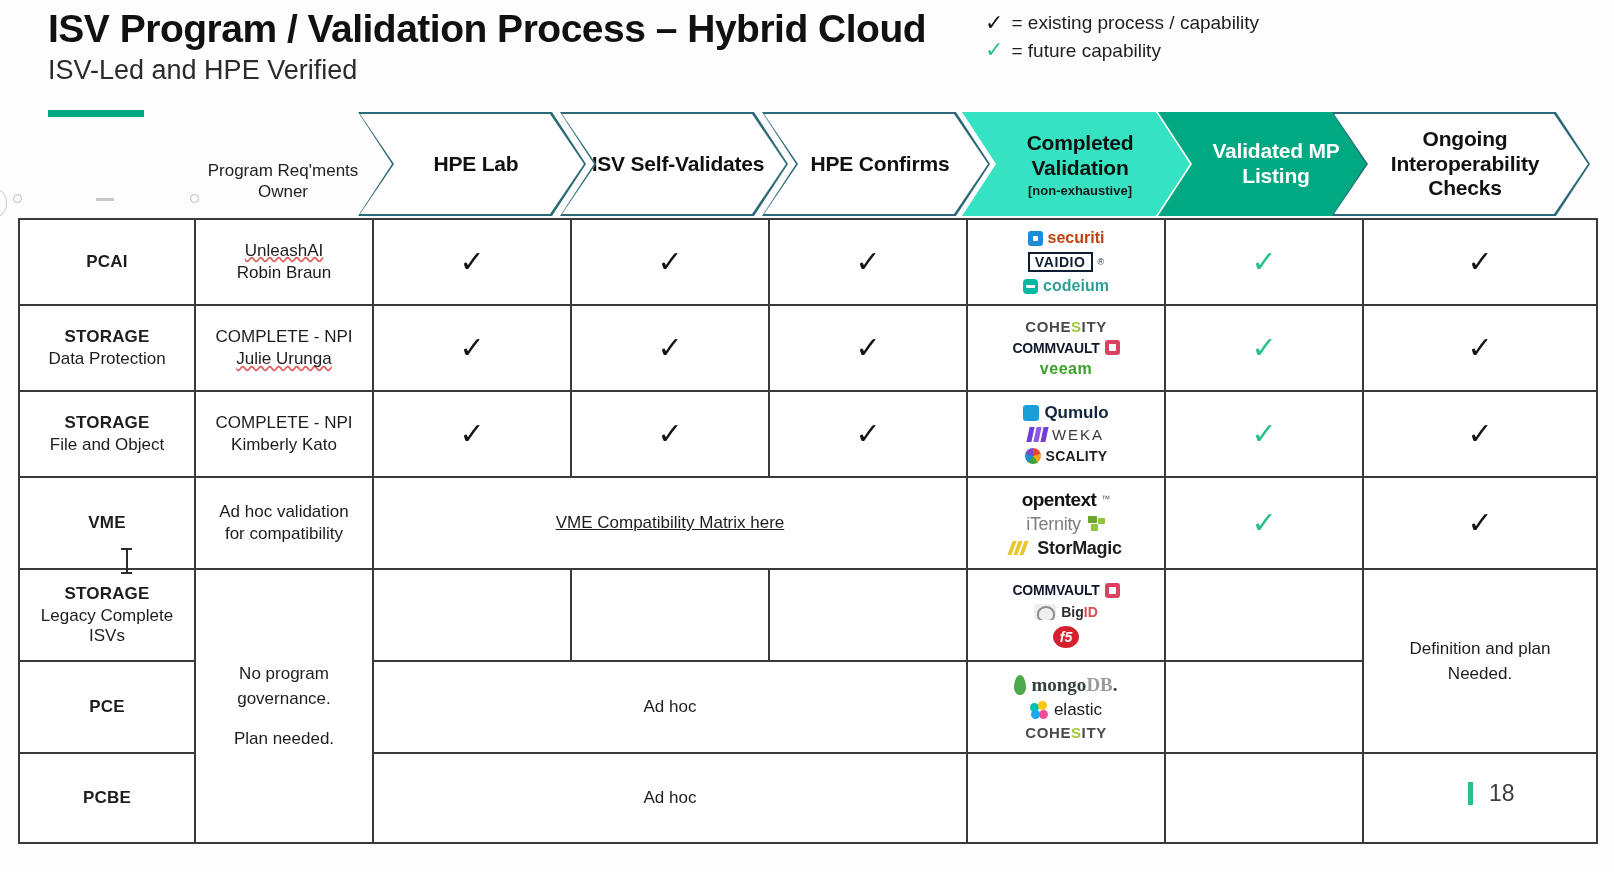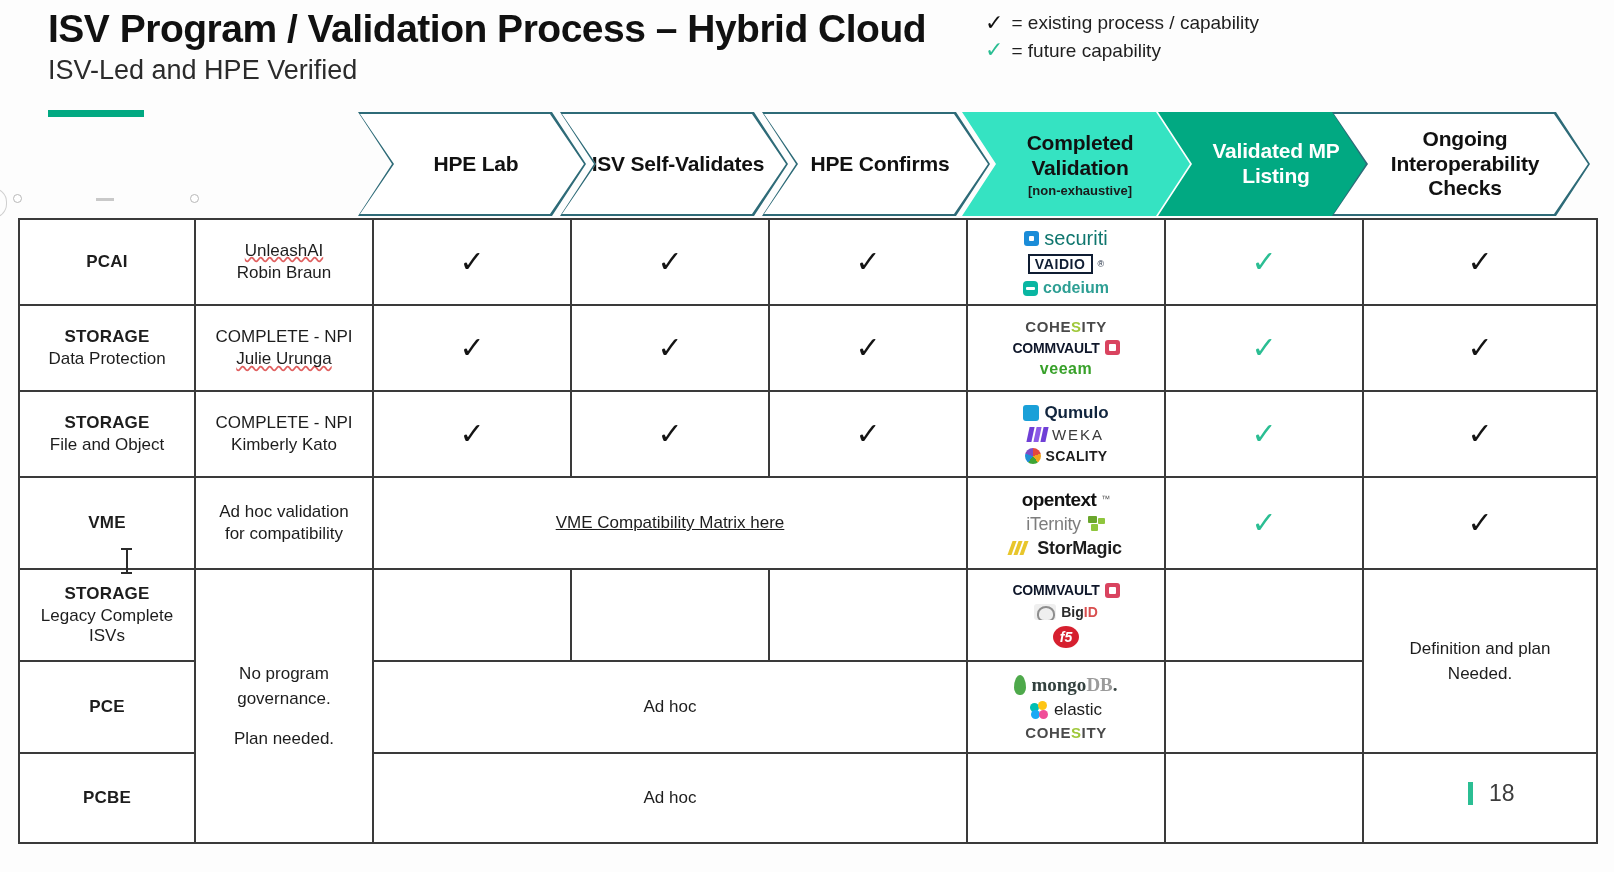--- a/index.html
+++ b/index.html
@@ -138,21 +138,21 @@
     display: flex; align-items: center; justify-content: center; gap: 5px;
     line-height: 1; white-space: nowrap;
   }
   .lg-mark {
     display: inline-block; width: 15px; height: 15px; border-radius: 3px;
     flex: 0 0 auto;
   }
 
   .m-securiti { background:#1a8cd8; position:relative; }
   .m-securiti::after{content:"";position:absolute;left:5px;top:5px;width:5px;height:5px;background:#fff;border-radius:1px;}
-  .t-securiti { color:#0f766e; font-weight:400; font-size:20px; }
+  .t-securiti { color:#c2410c; font-weight:700; font-size:16px; }
 
   .vaidio-box {
     border:2px solid #0f1d33; padding:1px 5px; font-size:14px; font-weight:700;
     color:#0f1d33; letter-spacing:.6px;
   }
   .vaidio-tm { font-size:9px; vertical-align:super; color:#0f1d33; }
 
   .m-codeium { background:#09b6a2; border-radius:4px; position:relative; }
   .m-codeium::after{content:"";position:absolute;left:3px;top:6px;width:9px;height:3px;background:#fff;border-radius:1px;}
   .t-codeium { color:#2e9f94; font-weight:600; font-size:16px; }
@@ -257,20 +257,21 @@
       <span class="legend-check green">✓</span>
       <span>= future capability</span>
     </div>
   </div>
 
   <div class="edge-arc"></div>
   <div class="handle" style="left:13px;  top:194px;"></div>
   <div class="handle-dash" style="left:96px; top:198px;"></div>
   <div class="handle" style="left:190px; top:194px;"></div>
 
+  <div class="hdr-plain" style="left:194px; top:160px; width:178px;">Program Req'ments Owner</div>
 
   <div class="chev-band">
 
     <div class="chev outline" style="left:358px; width:228px;">
       <div class="chev-inner">
         <div class="chev-label">HPE Lab</div>
       </div>
     </div>
 
     <div class="chev outline" style="left:560px; width:228px;">

